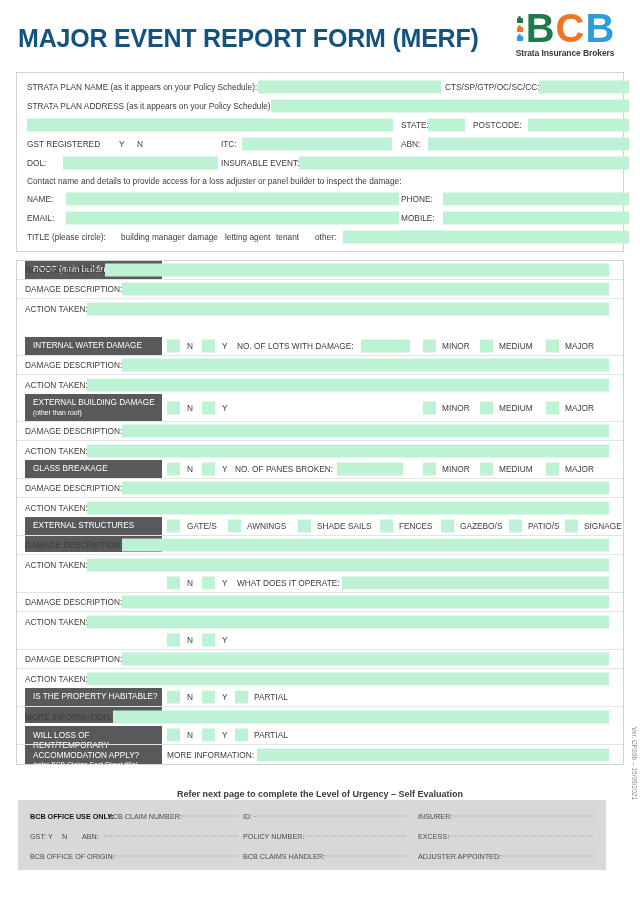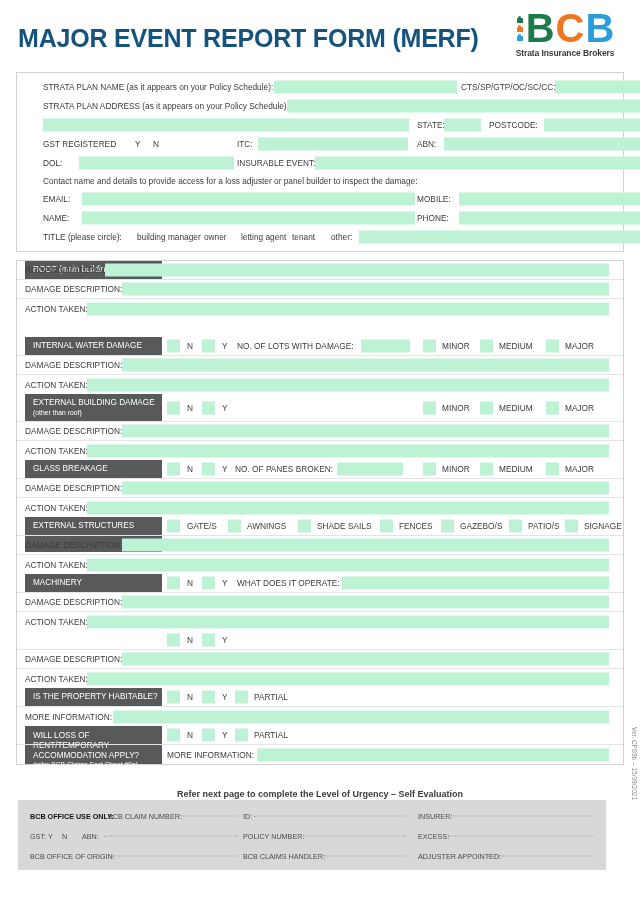--- a/index.html
+++ b/index.html
@@ -35,21 +35,21 @@
 
   
   .panel { margin:0 16px; border:1px solid #d2d2d2; background:#fff; }
   .panel + .panel { margin-top:6px; }
 
   .fld { background:#bdf2d5; display:inline-block; vertical-align:middle; height:13px; }
   .lbl { font-size:8.3px; color:#3b3b3b; white-space:nowrap; }
 
   
   .trow { position:relative; height:19px; }
-  .trow > * { position:absolute; top:50%; transform:translateY(-50%);margin-left:16px; }
+  .trow > * { position:absolute; top:50%; transform:translateY(-50%); }
 
   
   .sec { position:relative; }
   .secrow { position:relative; height:19px; border-bottom:1px solid #e4e4e4; }
   .secrow:last-child { border-bottom:none; }
   .secrow > * { position:absolute; top:50%; transform:translateY(-50%); }
 
   .cat {
     position:absolute; left:8px; top:0; width:137px;
     background:#58595b; color:#fff; font-size:8.2px;
@@ -149,37 +149,37 @@
     <span class="fld" style="left:40px; width:155px;"></span>
     <span class="lbl" style="left:198px;">INSURABLE EVENT:</span>
     <span class="fld" style="left:276px; width:330px;"></span>
   </div>
 
   <div class="trow" style="height:17px;">
     <span class="lbl" style="left:4px;">Contact name and details to provide access for a loss adjuster or panel builder to inspect the damage:</span>
   </div>
 
   <div class="trow">
+    <span class="lbl" style="left:4px;">NAME:</span>
+    <span class="fld" style="left:43px; width:333px;"></span>
+    <span class="lbl" style="left:378px;">PHONE:</span>
+    <span class="fld" style="left:420px; width:186px;"></span>
+  </div>
+
+  <div class="trow">
     <span class="lbl" style="left:4px;">EMAIL:</span>
     <span class="fld" style="left:43px; width:333px;"></span>
     <span class="lbl" style="left:378px;">MOBILE:</span>
     <span class="fld" style="left:420px; width:186px;"></span>
   </div>
 
   <div class="trow">
-    <span class="lbl" style="left:4px;">NAME:</span>
-    <span class="fld" style="left:43px; width:333px;"></span>
-    <span class="lbl" style="left:378px;">PHONE:</span>
-    <span class="fld" style="left:420px; width:186px;"></span>
-  </div>
-
-  <div class="trow">
     <span class="lbl" style="left:4px;">TITLE (please circle):</span>
     <span class="lbl" style="left:98px;">building manager</span>
-    <span class="lbl" style="left:165px;">owner</span>
+    <span class="lbl" style="left:165px;">damage</span>
     <span class="lbl" style="left:202px;">letting agent</span>
     <span class="lbl" style="left:253px;">tenant</span>
     <span class="lbl" style="left:292px;">other:</span>
     <span class="fld" style="left:320px; width:286px;"></span>
   </div>
 
 </div>
 
 <div class="panel" style="margin-top:8px;">
 
@@ -300,21 +300,20 @@
       <span class="lbl" style="left:8px;">DAMAGE DESCRIPTION:</span>
       <span class="fld" style="left:105px; width:487px;"></span>
     </div>
     <div class="secrow">
       <span class="lbl" style="left:8px;">ACTION TAKEN:</span>
       <span class="fld" style="left:70px; width:522px;"></span>
     </div>
   </div>
 
   <div class="sec" style="height:57px;">
-    <div class="cat" style="height:19px;">MACHINERY</div>
     <div class="secrow">
       <span class="cb" style="left:150px;"></span>
       <span class="opt" style="left:170px;">N</span>
       <span class="cb" style="left:185px;"></span>
       <span class="opt" style="left:205px;">Y</span>
       <span class="opt" style="left:220px;">WHAT DOES IT OPERATE:</span>
       <span class="fld" style="left:325px; width:267px;"></span>
     </div>
     <div class="secrow">
       <span class="lbl" style="left:8px;">DAMAGE DESCRIPTION:</span>
@@ -337,21 +336,21 @@
       <span class="lbl" style="left:8px;">DAMAGE DESCRIPTION:</span>
       <span class="fld" style="left:105px; width:487px;"></span>
     </div>
     <div class="secrow">
       <span class="lbl" style="left:8px;">ACTION TAKEN:</span>
       <span class="fld" style="left:70px; width:522px;"></span>
     </div>
   </div>
 
   <div class="sec" style="height:38px;">
-    <div class="cat" style="height:19px;">IS THE PROPERTY HABITABLE?</div>
+    <div class="cat" style="height:35px;">IS THE PROPERTY HABITABLE?</div>
     <div class="secrow">
       <span class="cb" style="left:150px;"></span>
       <span class="opt" style="left:170px;">N</span>
       <span class="cb" style="left:185px;"></span>
       <span class="opt" style="left:205px;">Y</span>
       <span class="cb" style="left:218px;"></span>
       <span class="opt" style="left:237px;">PARTIAL</span>
     </div>
     <div class="secrow">
       <span class="lbl" style="left:8px;">MORE INFORMATION:</span>

